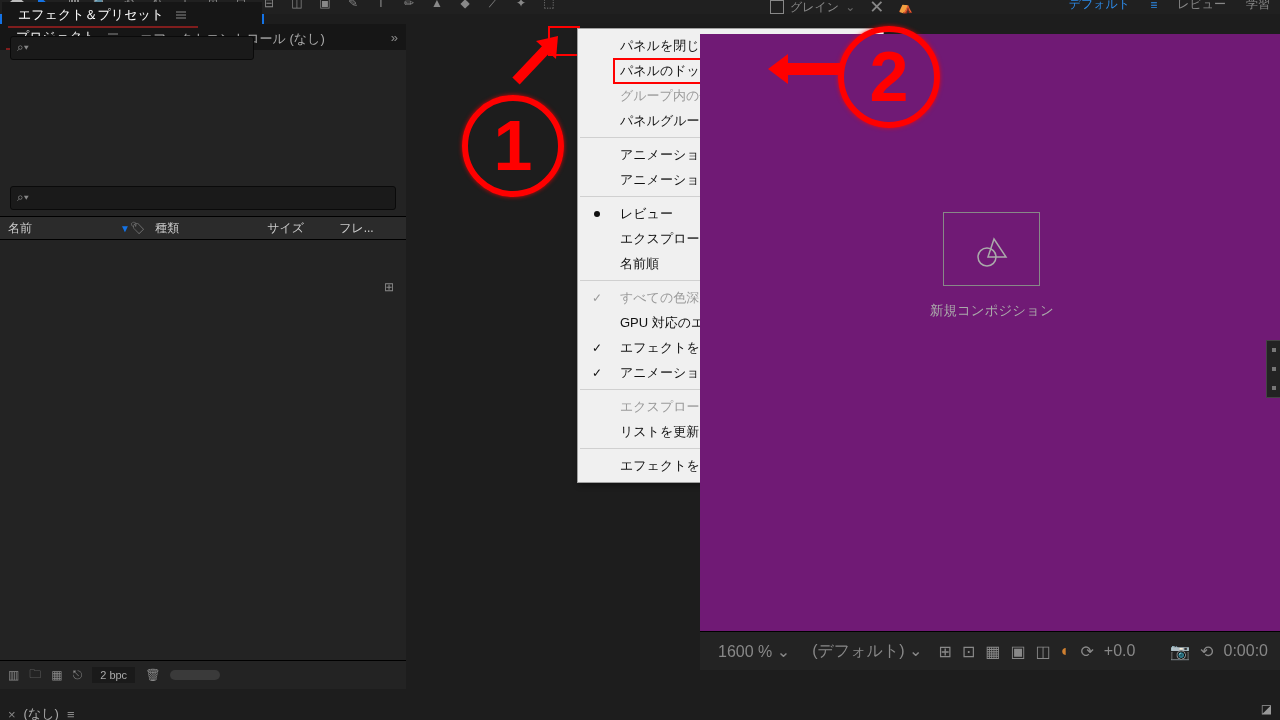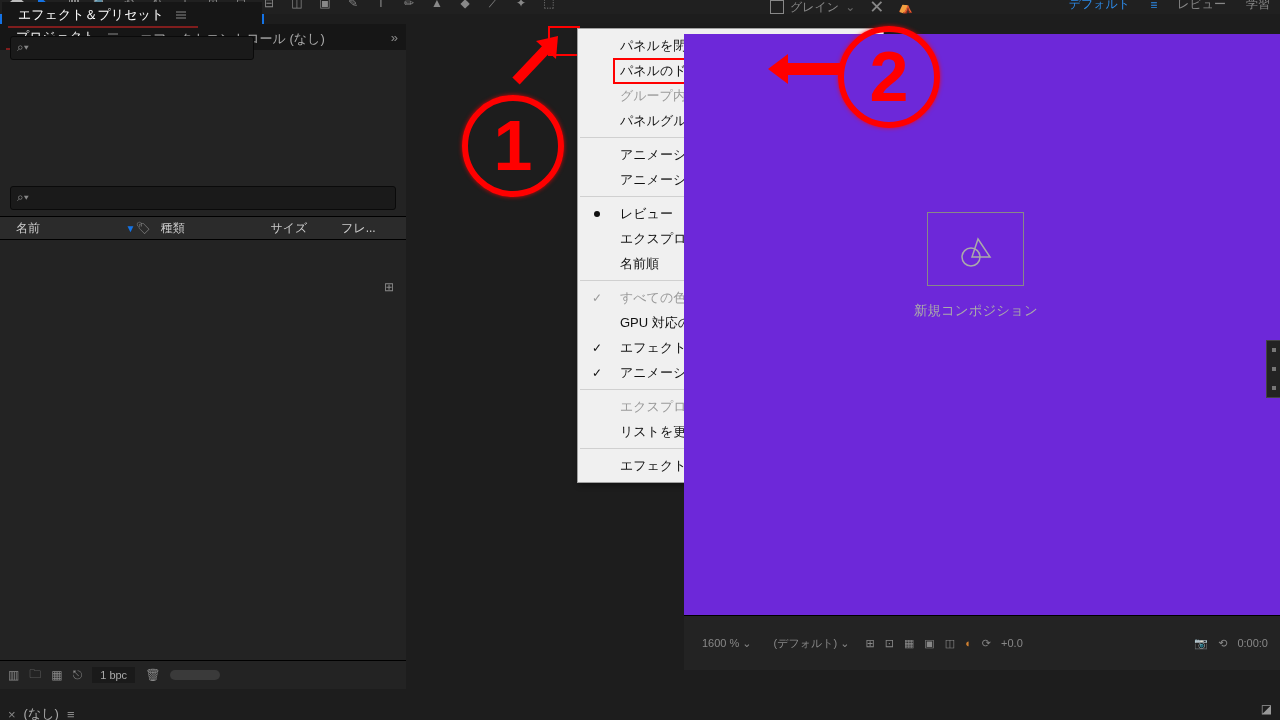--- a/index.html
+++ b/index.html
@@ -17,21 +17,21 @@
   .tabbar{height:26px;background:#161616;display:flex;align-items:flex-end;padding:0 6px;position:relative}
   .tab{height:22px;padding:3px 10px 0;font-size:13px;color:#aaa;display:flex;align-items:center;gap:6px}
   .tab.active{color:#eee;border-bottom:2px solid #7f1d1d}
   .tab-menu{width:14px;height:14px;margin-left:4px}
   .tab-menu svg{stroke:#888;fill:none}
   .chevrons{color:#888;position:absolute;right:8px;top:6px;font-size:13px}
   .search-row{position:relative;margin:8px 10px 4px;background:#1a1a1a;border:1px solid #0a0a0a;height:22px;border-radius:3px}
   .search-row .mag{position:absolute;left:6px;top:3px;color:#888;font-size:12px}
   .project-panel{left:0;top:24px;width:406px;height:665px;border:none}
   .project-panel .search-row{margin-top:136px}
-  .proj-headers{display:flex;padding:0 10px;height:22px;align-items:center;background:#2b2b2b;margin:6px 0;border-top:1px solid #000;border-bottom:1px solid #000}
+  .proj-headers{display:flex;padding:0 2px;height:22px;align-items:center;background:#2b2b2b;margin:6px 0;border-top:1px solid #000;border-bottom:1px solid #000}
   .proj-headers .col{padding:0 6px;color:#ccc}
   .proj-headers .c1{width:110px}
   .proj-headers .c2{width:100px}
   .proj-headers .c3{width:60px}
   .proj-headers .c4{width:50px}
   .proj-headers .sort{color:#1473e6;font-size:10px;margin-left:-4px}
   .proj-headers .tag{color:#888;font-size:12px;margin-right:4px}
   .proj-tree-icon{position:absolute;right:12px;top:256px;color:#888}
   .proj-footer{position:absolute;bottom:0;left:0;right:0;height:28px;background:#232323;border-top:1px solid #000;display:flex;align-items:center;padding:0 8px;gap:10px}
   .proj-footer .fi{color:#888}
@@ -47,25 +47,25 @@
   .cat .chev{color:#555;font-size:10px;margin-right:6px}
   .effects-footer-icon{position:absolute;bottom:4px;right:8px;color:#999}
   .ctx-menu{position:absolute;left:577px;top:28px;width:305px;background:#f0f0f0;border:1px solid #a0a0a0;box-shadow:2px 2px 6px rgba(0,0,0,.4);padding:4px 0;color:#111;font-size:13px}
   .mi{height:25px;display:flex;align-items:center;padding:0 12px 0 42px;position:relative}
   .mi.disabled{color:#9a9a9a}
   .mi.sub::after{content:"›";position:absolute;right:10px;color:#555;font-size:14px}
   .mi .chk{position:absolute;left:14px;font-size:12px}
   .mi .dot{position:absolute;left:16px;width:6px;height:6px;background:#111;border-radius:50%}
   .msep{height:1px;background:#d0d0d0;margin:4px 2px}
   .mi-box{position:absolute;left:613px;top:58px;width:154px;height:22px;border:2px solid #ff0000;pointer-events:none}
-  .comp-panel{position:absolute;left:684px;top:34px;right:0;height:636px;background:#6d28d9}
+  .comp-panel{position:absolute;left:700px;top:34px;right:0;height:636px;background:#701a75}
   .comp-center{position:absolute;left:230px;top:178px;display:flex;flex-direction:column;align-items:center;gap:16px;color:#aaa}
   .comp-icon{width:95px;height:72px;border:1px solid #888;display:flex;align-items:center;justify-content:center}
   .comp-right{position:absolute;right:0;top:178px;color:#aaa}
-  .comp-footer{position:absolute;bottom:0;left:0;right:0;height:30px;background:#232323;border-top:1px solid #000;display:flex;align-items:center;padding:12px 12px;gap:10px;color:#888;font-size:11px}
+  .comp-footer{position:absolute;bottom:0;left:0;right:0;height:30px;background:#232323;border-top:1px solid #000;display:flex;align-items:center;padding:4px 12px;gap:10px;color:#888;font-size:16px}
   .comp-footer .sel{padding:2px 6px}
   .side-dock{position:absolute;right:-2px;top:306px;width:14px;height:56px;border:1px solid #444;background:#232323;display:flex;flex-direction:column;justify-content:space-around;align-items:center}
   .side-dock .d{width:4px;height:4px;background:#777}
   .tl-tab{position:absolute;left:8px;top:705px;display:flex;align-items:center;gap:8px;color:#aaa;font-size:13px}
   .tl-tab .x{color:#888}
   .anno1{position:absolute;left:462px;top:95px;width:90px;height:90px;border:6px solid #ff0000;border-radius:50%;display:flex;align-items:center;justify-content:center;color:#ff0000;font-size:70px;font-weight:900;font-family:sans-serif;background:transparent;pointer-events:none;box-shadow:0 0 4px rgba(255,0,0,.8)}
   .anno2{position:absolute;left:838px;top:26px;width:90px;height:90px;border:6px solid #ff0000;border-radius:50%;display:flex;align-items:center;justify-content:center;color:#ff0000;font-size:70px;font-weight:900;font-family:sans-serif;background:transparent;pointer-events:none;box-shadow:0 0 4px rgba(255,0,0,.8)}
   .arrow1{position:absolute;left:506px;top:36px;pointer-events:none}
   .arrow2{position:absolute;left:768px;top:52px;pointer-events:none}
 </style>
@@ -146,21 +146,21 @@
     <span class="col c2">種類</span>
     <span class="col c3">サイズ</span>
     <span class="col c4">フレ...</span>
   </div>
   <span class="proj-tree-icon">⊞</span>
   <div class="proj-footer">
     <span class="fi">▥</span>
     <span class="fi">🗀</span>
     <span class="fi">▦</span>
     <span class="fi">⎋</span>
-    <span class="bpc">1 bpc</span>
+    <span class="bpc">2 bpc</span>
     <span class="fi">🗑</span>
     <span class="pill"></span>
   </div>
 </div>
 
 <div class="effects-panel">
   <div class="tabbar">
     <div class="tab active">
       <span>エフェクト＆プリセット</span>
       <span class="tab-menu"><svg width="14" height="14" viewBox="0 0 14 14">

